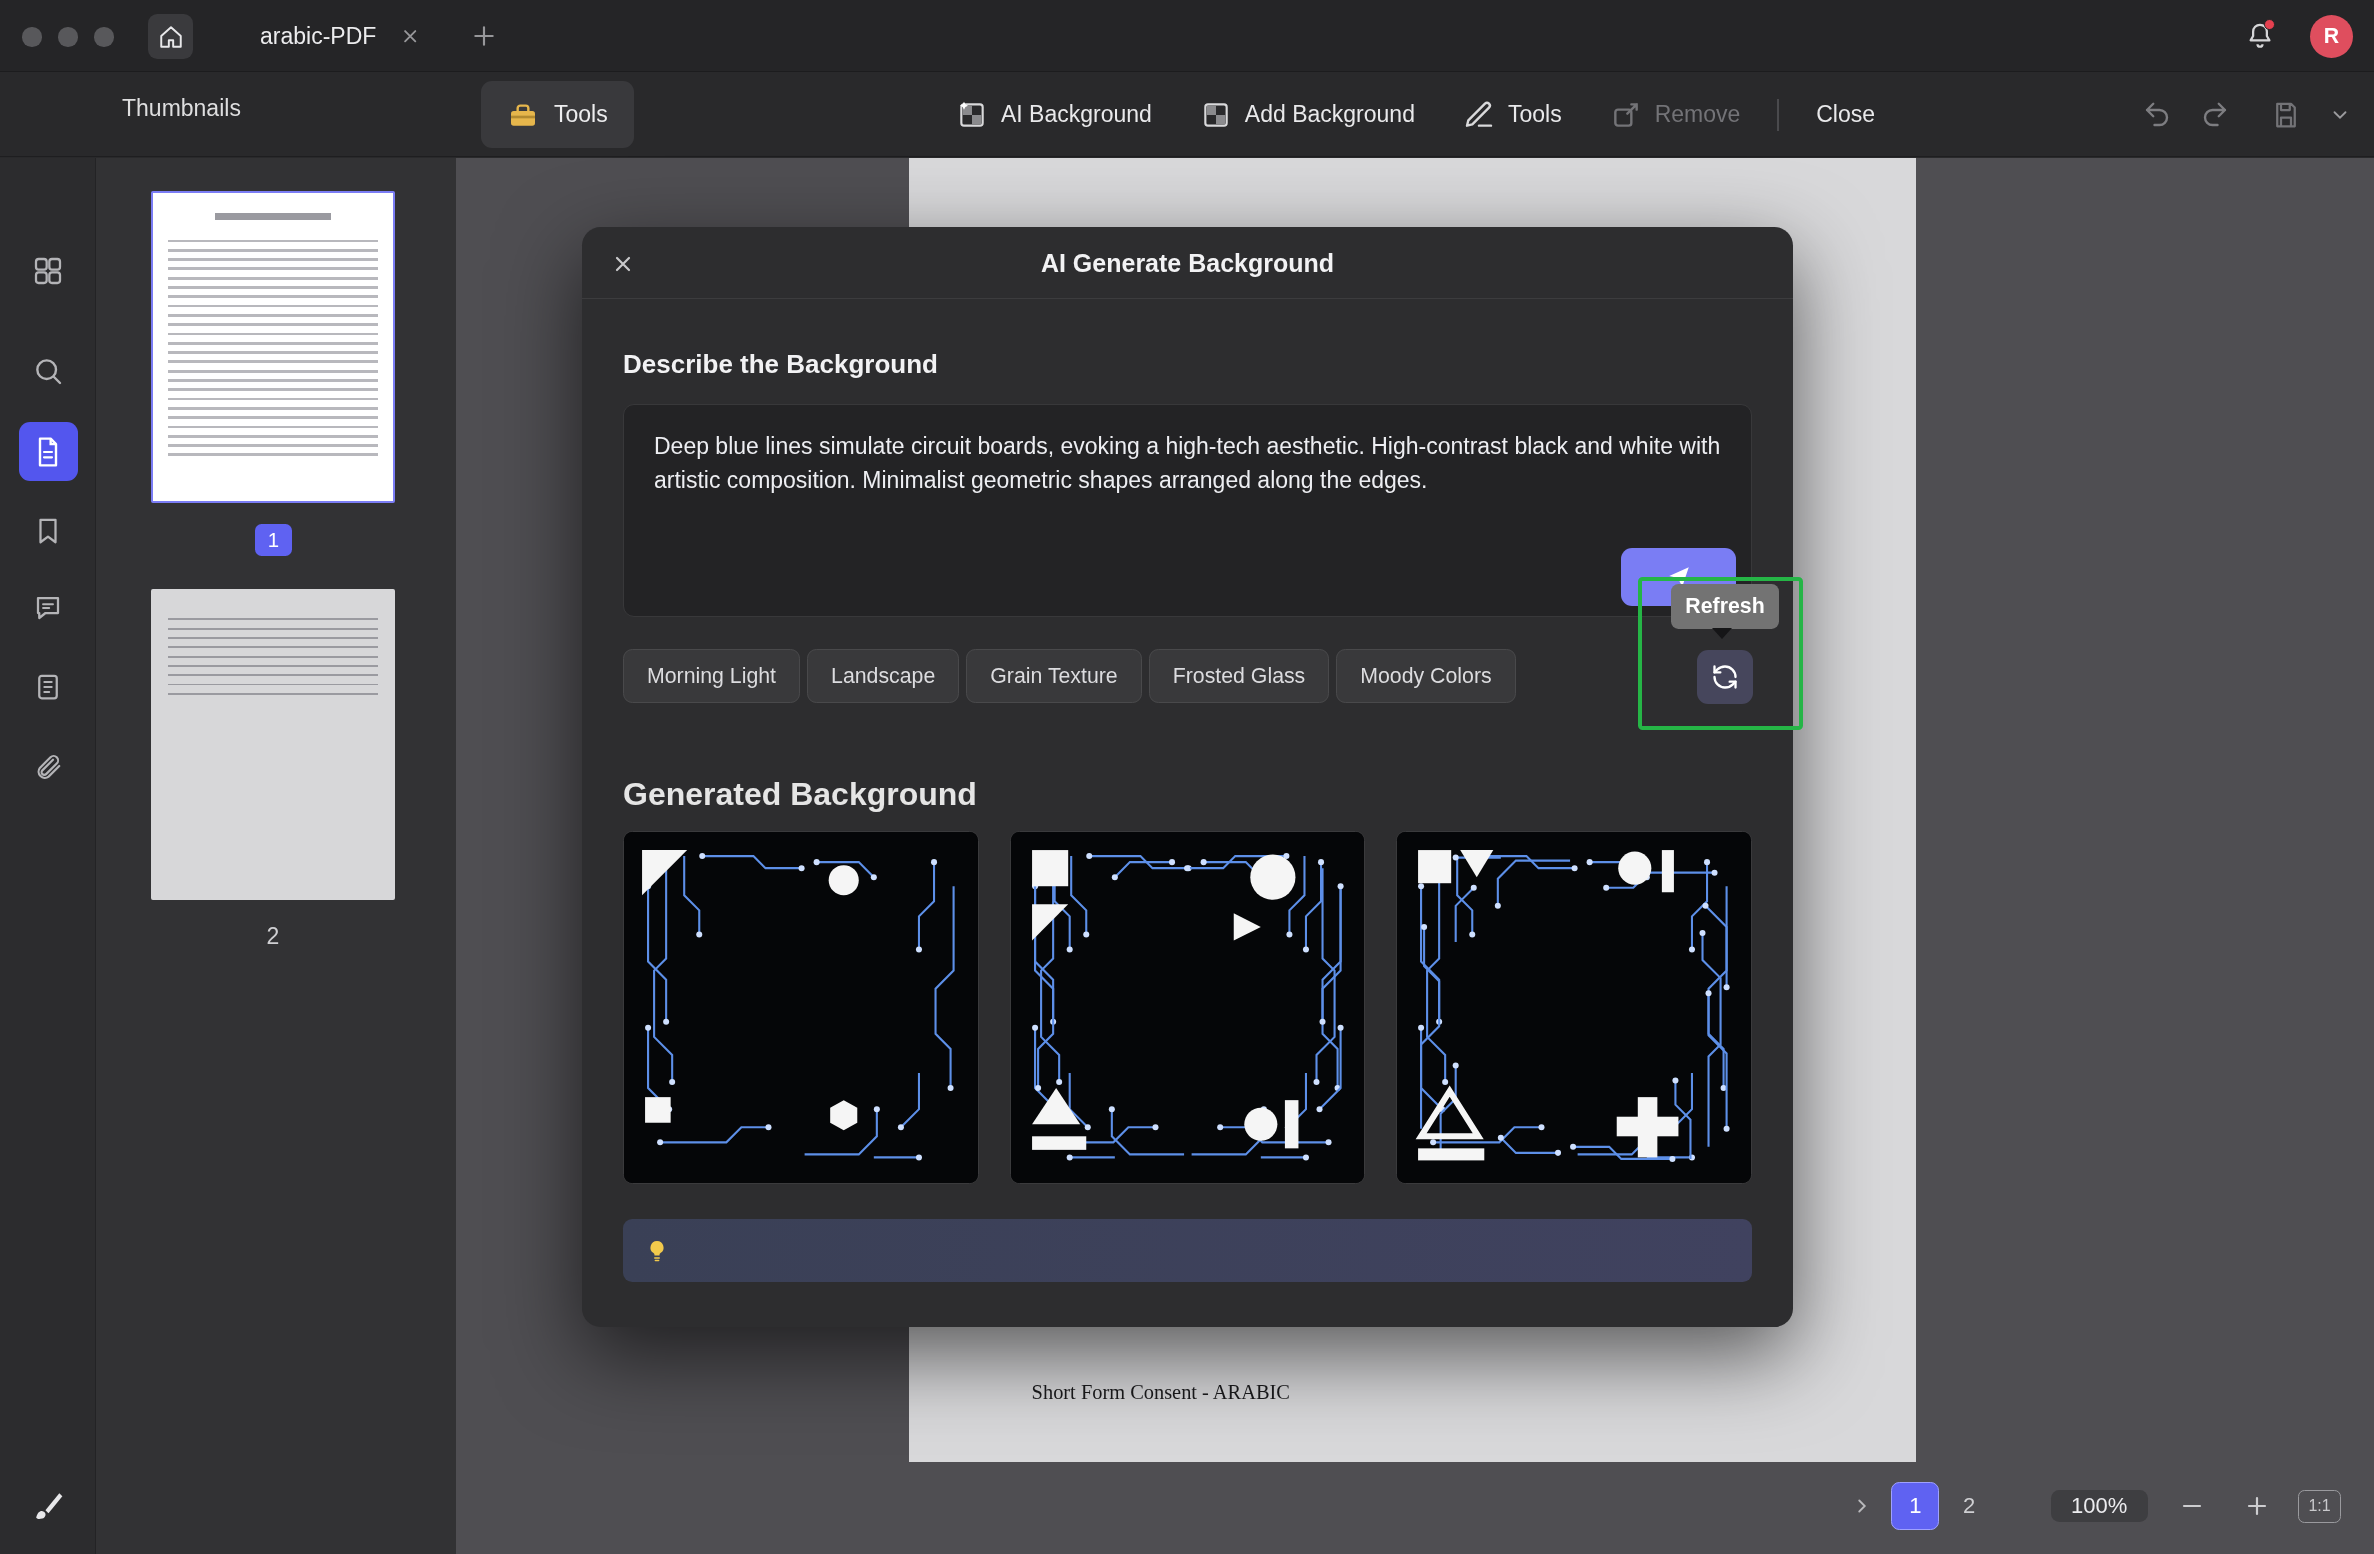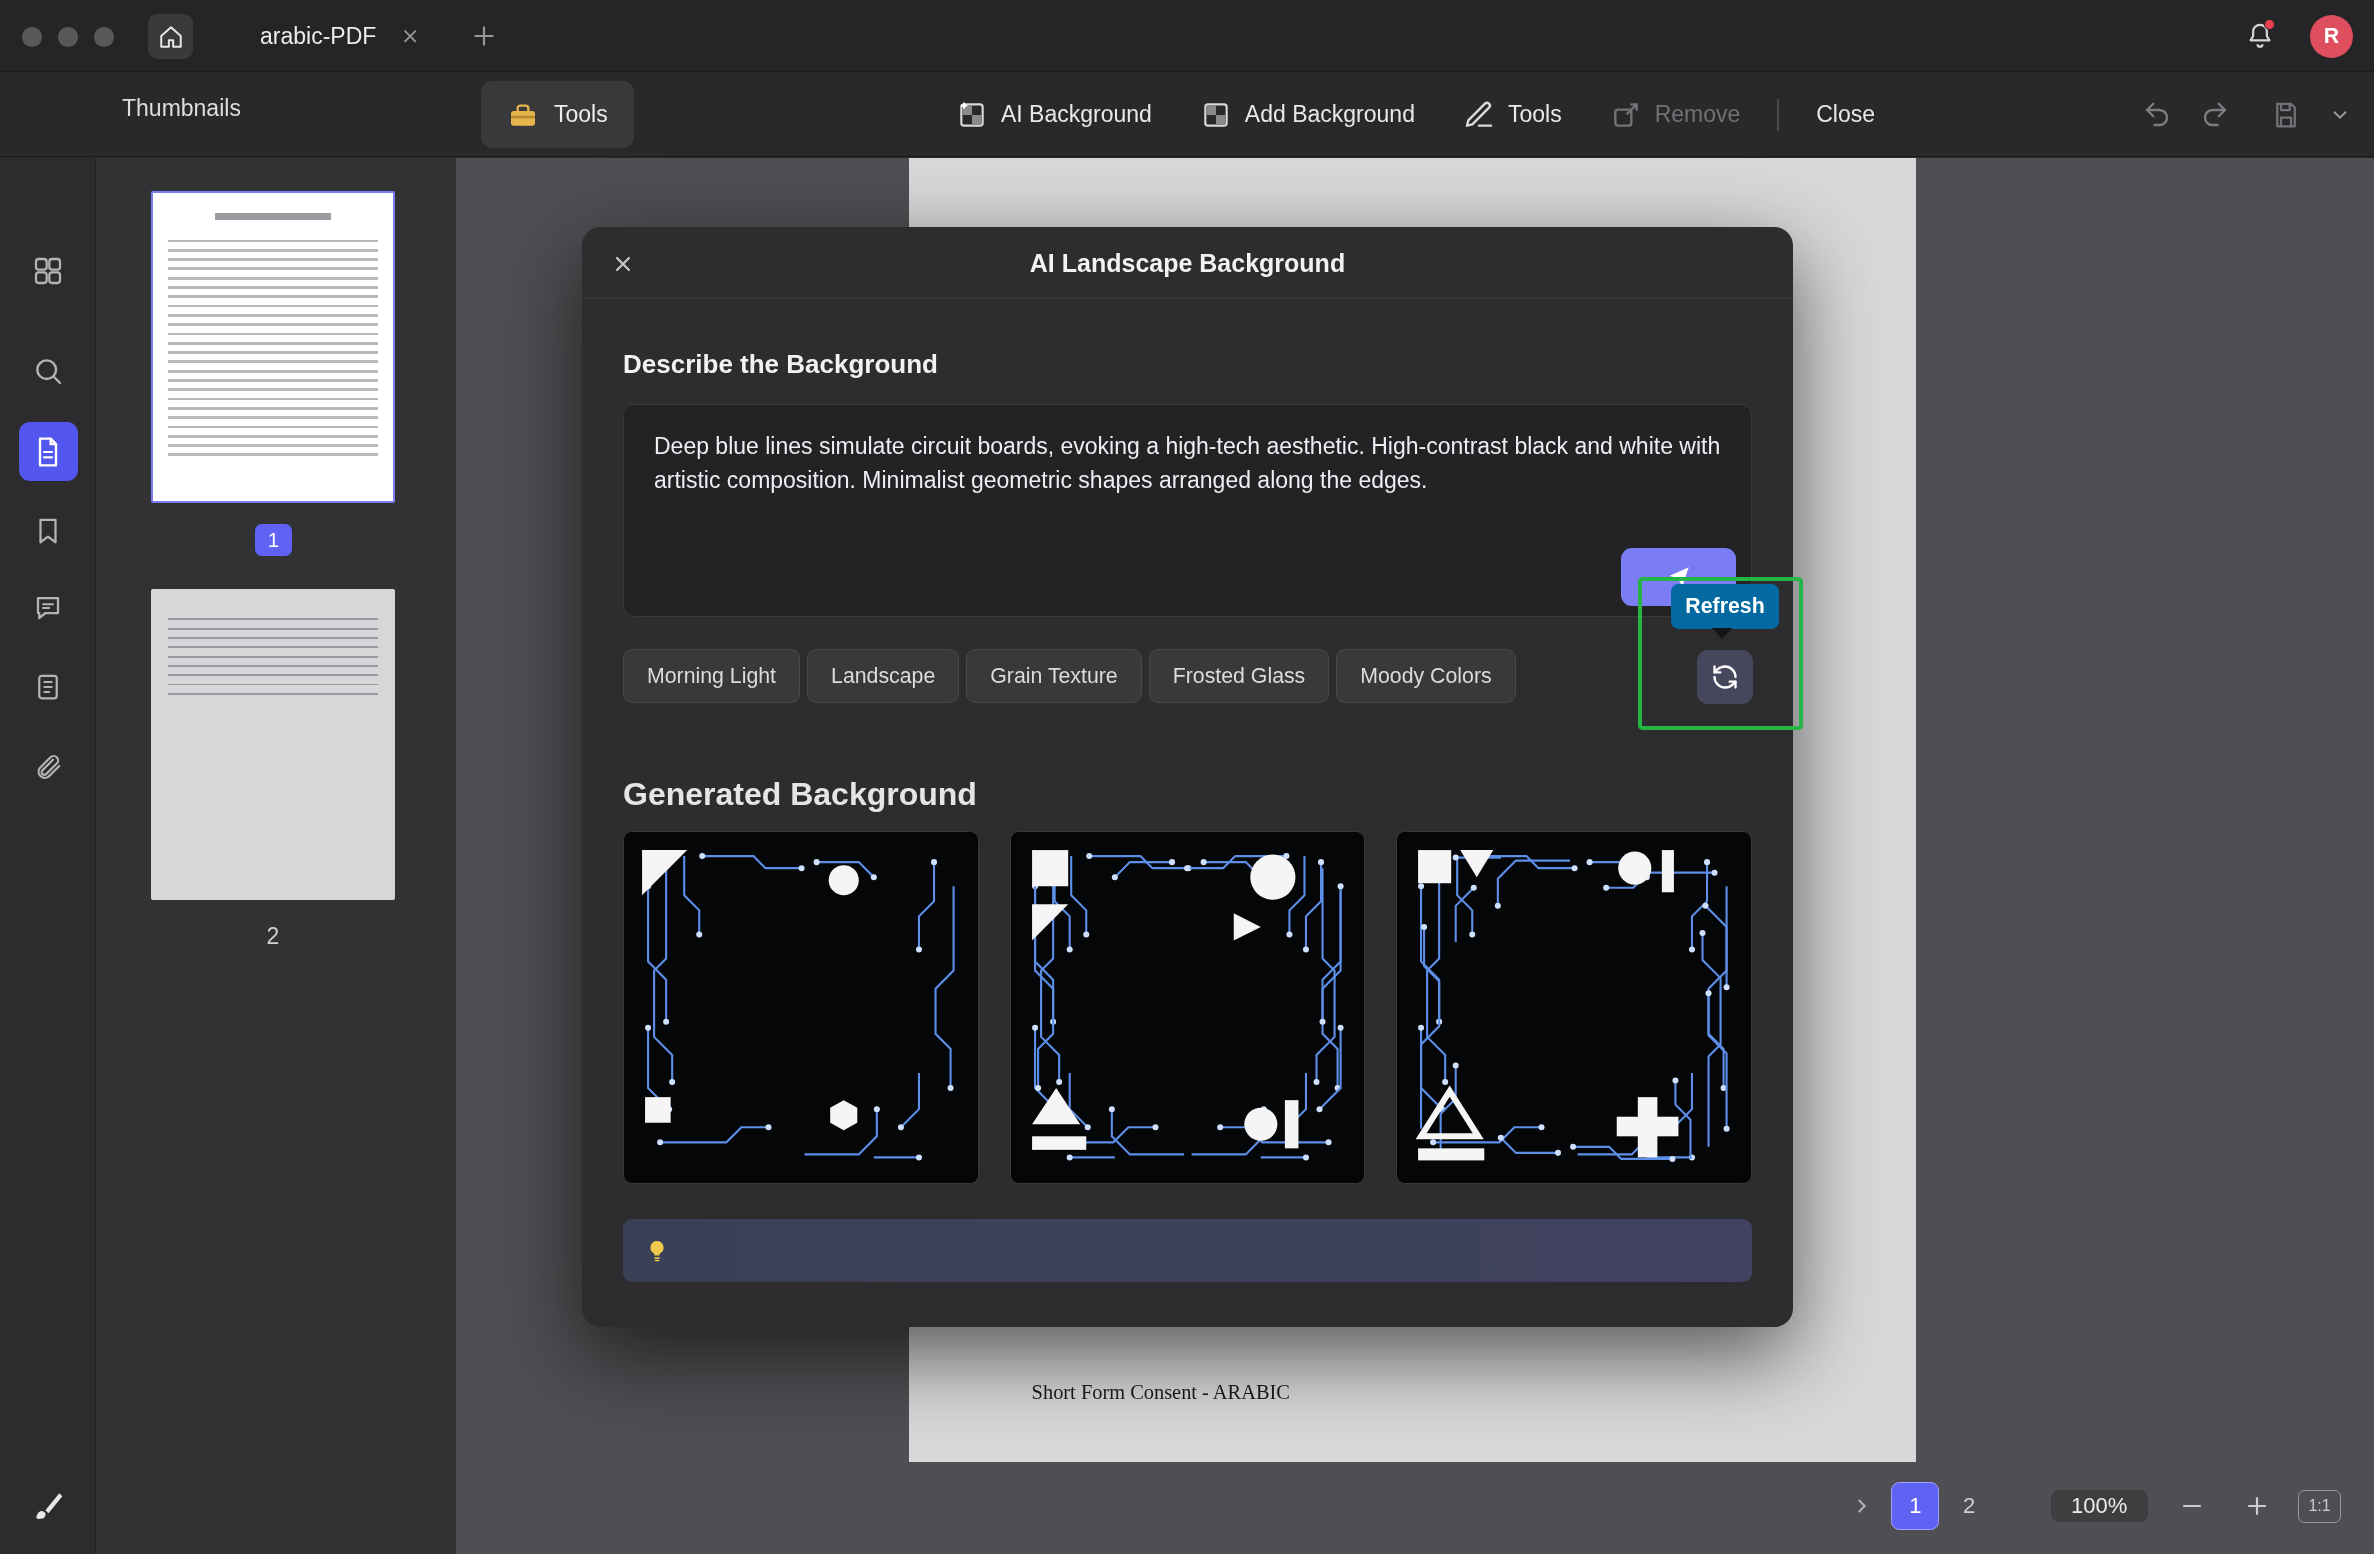--- a/index.html
+++ b/index.html
@@ -74,21 +74,21 @@
   .chip { height:54px; padding:0 23px; border-radius:9.3px; background:#39393b; border:0.9px solid #49494b; color:#dcdcdf; font-size:21.3px; display:flex; align-items:center; cursor:pointer; white-space:nowrap; }
   .gen-lbl { position:absolute; left:41px; top:549px; font-size:32px; font-weight:700; color:#e5e5e5; }
   .images-row { position:absolute; left:41px; top:604px; right:41px; height:353px; display:flex; gap:31px; }
   .gen-img { width:356px; height:353px; border-radius:9.3px; overflow:hidden; border:0.9px solid #3a3a3c; background:#050608; cursor:pointer; }
   .gen-img svg { display:block; width:100%; height:100%; }
   .notice { position:absolute; left:41px; top:992px; right:41px; height:63px; border-radius:9.3px; background:linear-gradient(90deg,#3a4056,#40425f); display:flex; align-items:center; padding:0 22px; gap:13px; }
   .notice .txt { font-size:22px; color:#f0f0f3; }
 
   
   .hl-box { position:absolute; left:1056px; top:350px; width:165px; height:153px; border:4.6px solid #25b546; border-radius:4.6px; z-index:5; pointer-events:none; }
-  .tooltip { position:absolute; left:1089px; top:357px; width:108px; height:45px; background:#0369a1; border-radius:7.4px; color:#fff; font-size:21.3px; font-weight:600; display:flex; align-items:center; justify-content:center; z-index:7; }
+  .tooltip { position:absolute; left:1089px; top:357px; width:108px; height:45px; background:#737373; border-radius:7.4px; color:#fff; font-size:21.3px; font-weight:600; display:flex; align-items:center; justify-content:center; z-index:7; }
   .tooltip-caret { position:absolute; left:1130px; top:401px; width:0; height:0; border-left:10.2px solid transparent; border-right:10.2px solid transparent; border-top:11px solid #151517; z-index:7; }
   .refresh-btn { position:absolute; left:1115px; top:423px; width:56px; height:54px; border-radius:11px; background:#46465c; display:flex; align-items:center; justify-content:center; cursor:pointer; z-index:6; }
 
   svg { display:block; }
 </style>
 </head>
 <body>
 
 <svg width="0" height="0" style="position:absolute" aria-hidden="true">
   <defs>
@@ -334,21 +334,21 @@
     </div>
   </div>
 
   <div class="modal">
     <div class="modal-head">
       <div class="modal-x">
         <svg width="24" height="24" viewBox="0 0 24 24">
           <path d="M6 6 L18 18 M18 6 L6 18" stroke="#c9c9cb" stroke-width="2.2" stroke-linecap="round"></path>
         </svg>
       </div>
-      <div class="modal-title">AI Landscape Background</div>
+      <div class="modal-title">AI Generate Background</div>
     </div>
 
     <div class="describe-lbl">Describe the Background</div>
 
     <div class="prompt-box">
       <textarea spellcheck="false" style="">Deep blue lines simulate circuit boards, evoking a high-tech aesthetic. High-contrast black and white with artistic composition. Minimalist geometric shapes arranged along the edges.</textarea>
     </div>
 
     <div class="send-btn">
       <svg width="26" height="26" viewBox="0 0 24 24">

